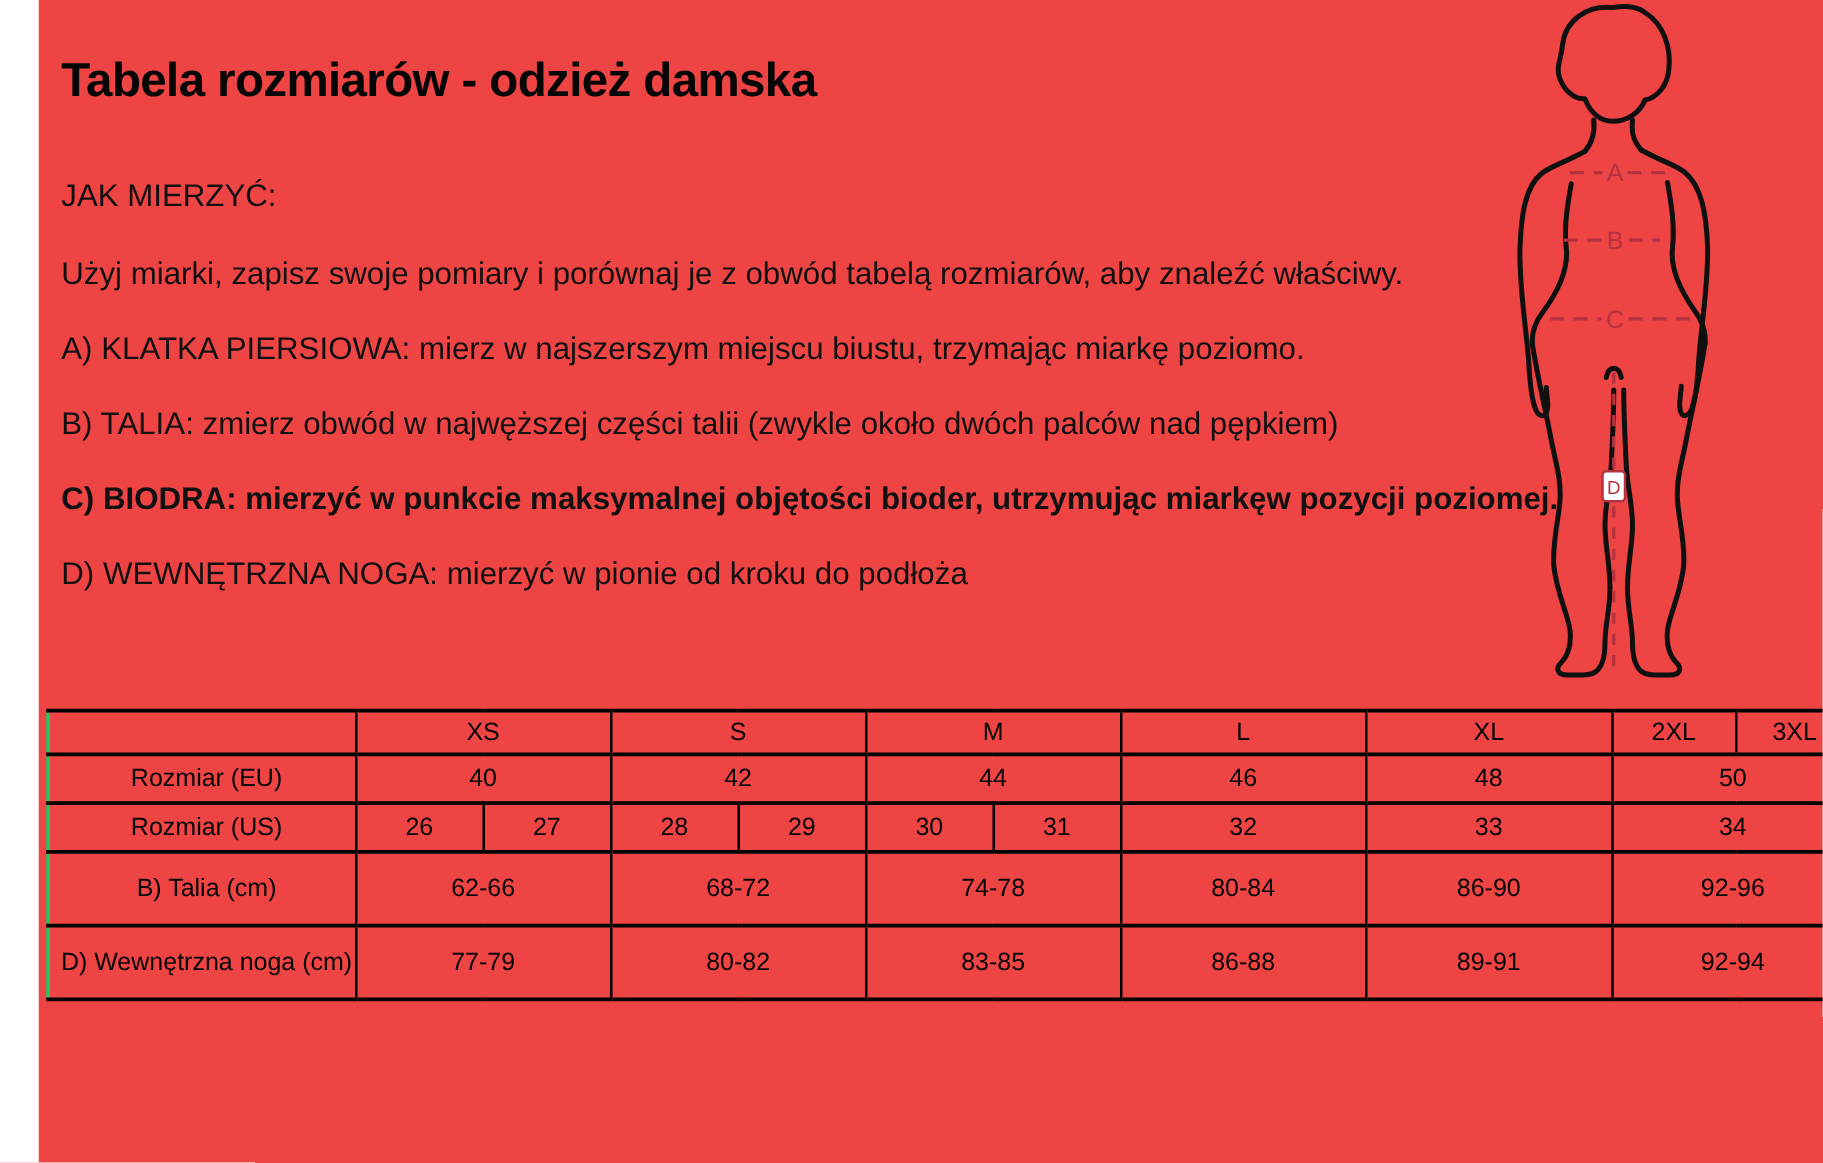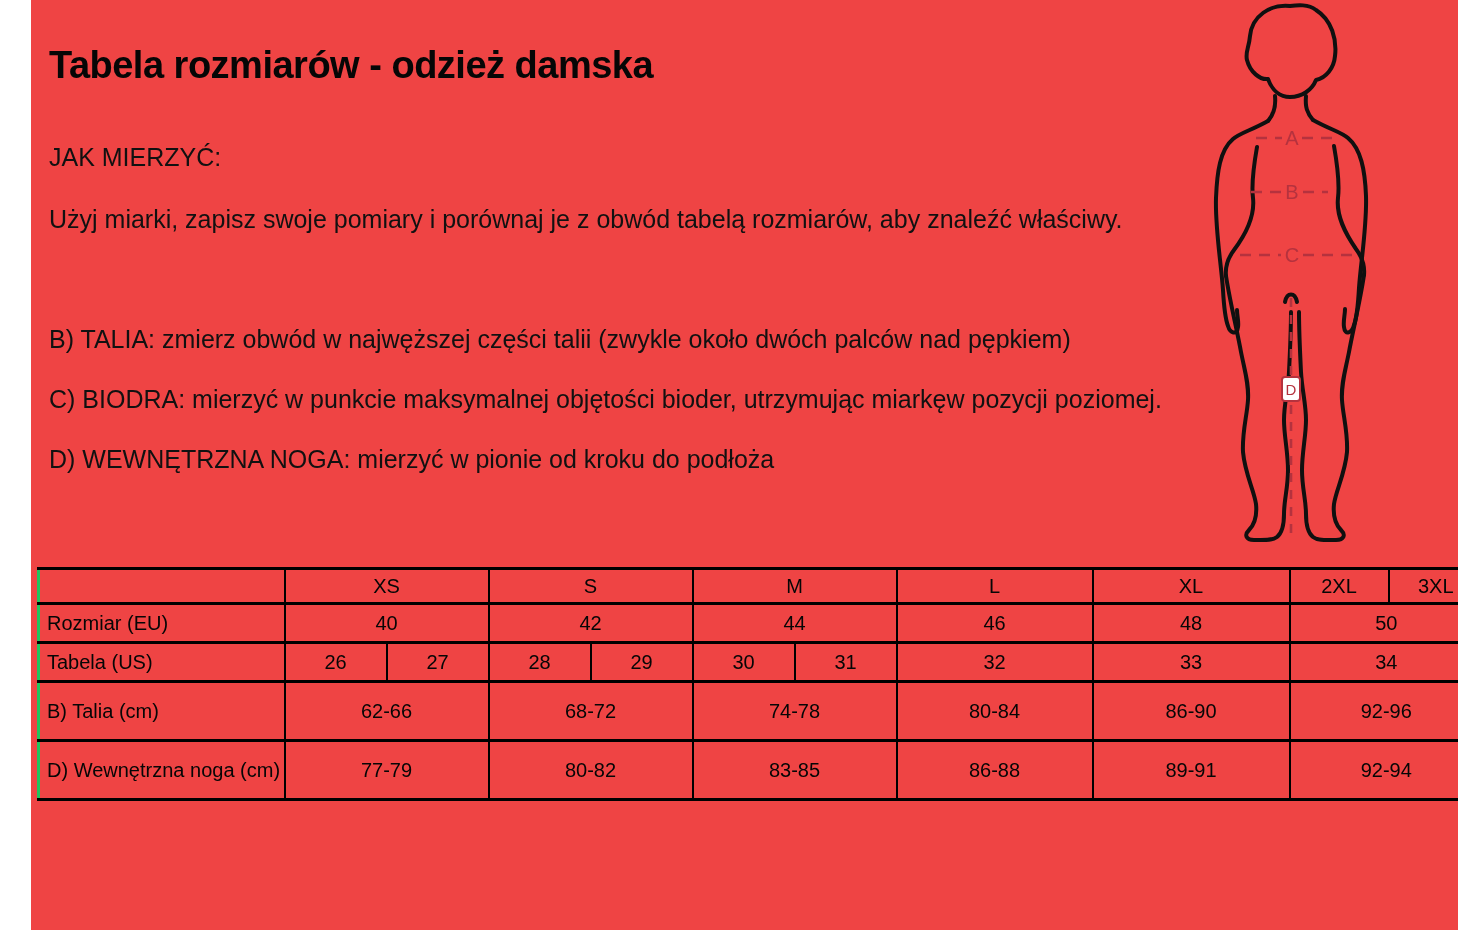--- a/index.html
+++ b/index.html
@@ -9,50 +9,51 @@
   }
   #title{
     position:absolute;left:18px;top:44px;font-size:38px;font-weight:700;
     letter-spacing:-0.5px;color:#060606;
   }
   .txt{position:absolute;left:18px;font-size:25px;color:#111;white-space:nowrap;}
   #howto{top:143px;}
   #intro{top:205px;}
   #insA{top:265px;}
   #insB{top:325px;}
-  #insC{top:385px;}
+  #insC{top:385px;font-weight:bold;}
   #insD{top:445px;}
 
   #figure-wrap{position:absolute;left:1173px;top:0px;width:188px;height:550px;}
 
   
   #size-table{
     position:absolute;left:6px;top:567px;
     border-collapse:collapse;table-layout:fixed;width:1447px;
     border:3px solid #22c55e;
   }
   #size-table td{
     border:2px solid #000;border-top-width:3px;border-bottom-width:3px;
     font-size:20px;color:#060606;text-align:center;vertical-align:middle;
     padding:0;overflow:hidden;white-space:nowrap;
   }
-  #size-table td.lbl{text-align:left;padding-left:7px;}
+  #size-table td.lbl{text-align:center;padding-left:7px;}
   tr.r-hdr td{height:32px;}
   tr.r-eu td,tr.r-us td{height:36px;}
   tr.r-meas td{height:56px;}
 </style>
 </head>
 <body>
 
 <div id="page">
 
   <div id="title">Tabela rozmiarów - odzież damska</div>
 
   <div id="howto" class="txt">JAK MIERZYĆ:</div>
   <div id="intro" class="txt">Użyj miarki, zapisz swoje pomiary i porównaj je z obwód tabelą rozmiarów, aby znaleźć właściwy.</div>
+  <div id="insA" class="txt">A) KLATKA PIERSIOWA: mierz w najszerszym miejscu biustu, trzymając miarkę poziomo.</div>
   <div id="insB" class="txt">B) TALIA: zmierz obwód w najwęższej części talii (zwykle około dwóch palców nad pępkiem)</div>
   <div id="insC" class="txt">C) BIODRA: mierzyć w punkcie maksymalnej objętości bioder, utrzymując miarkęw pozycji poziomej.</div>
   <div id="insD" class="txt">D) WEWNĘTRZNA NOGA: mierzyć w pionie od kroku do podłoża</div>
 
   <div id="figure-wrap">
     <svg width="188" height="550" viewBox="0 0 188 550">
       <g fill="none" stroke="#101010" stroke-width="4" stroke-linecap="round" stroke-linejoin="round">
 
         <path d="M 86,6 C 66,4 48,16 46,36 C 45,48 41,52 43,60 C 46,72 56,80 64,79 C 68,90 76,97 86,97 C 98,97 108,90 112,80 C 122,78 130,68 131,56 C 133,40 128,20 112,10 C 104,4 94,5 86,6 Z"></path>
 
@@ -115,21 +116,21 @@
     <tr class="r-eu">
       <td class="lbl">Rozmiar (EU)</td>
       <td colspan="2">40</td>
       <td colspan="2">42</td>
       <td colspan="2">44</td>
       <td>46</td>
       <td>48</td>
       <td colspan="2">50</td>
     </tr>
     <tr class="r-us">
-      <td class="lbl">Tabela (US)</td>
+      <td class="lbl">Rozmiar (US)</td>
       <td>26</td>
       <td>27</td>
       <td>28</td>
       <td>29</td>
       <td>30</td>
       <td>31</td>
       <td>32</td>
       <td>33</td>
       <td colspan="2">34</td>
     </tr>

